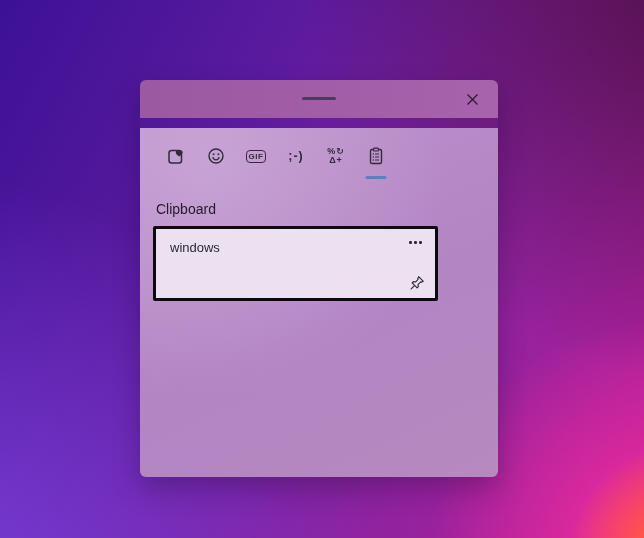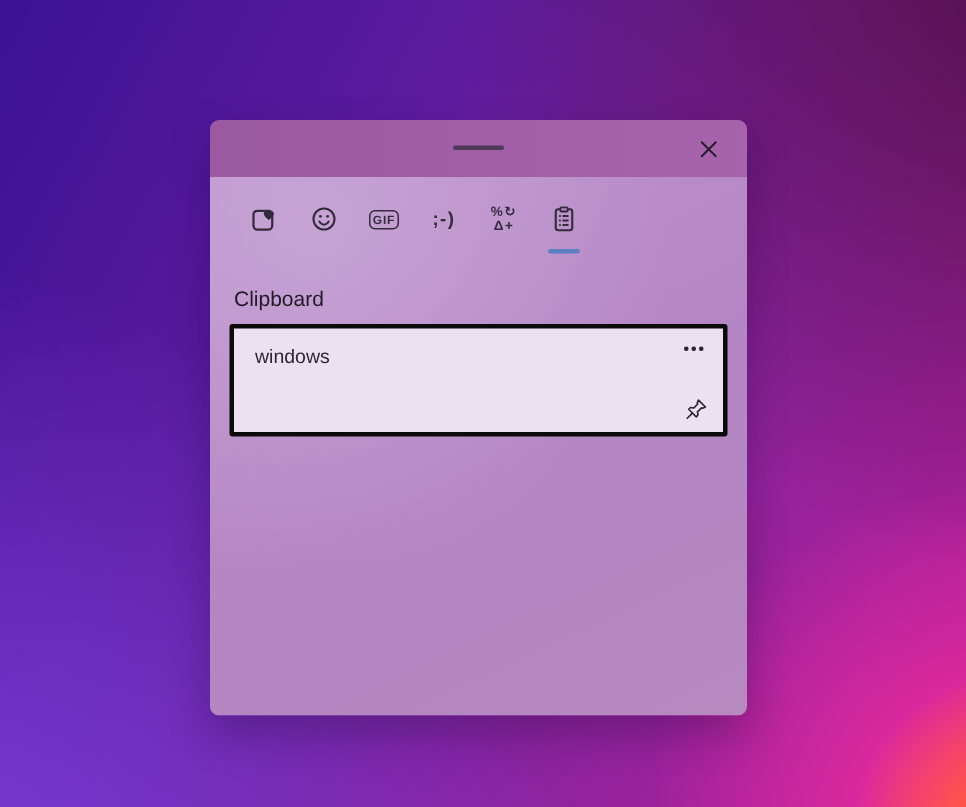--- a/index.html
+++ b/index.html
@@ -16,21 +16,21 @@
       radial-gradient(circle at 101% 101%, rgba(255,47,160,.85) 0%, rgba(255,47,160,0) 26%),
       radial-gradient(circle at 112% -8%, rgba(72,13,62,.95) 0%, rgba(72,13,62,0) 46%),
       radial-gradient(circle at -12% 118%, rgba(130,70,228,.9) 0%, rgba(130,70,228,0) 48%),
       linear-gradient(118deg, #3c1195 0%, #5c1b9f 34%, #8d239f 68%, #b81f97 100%);
   }
   
   .panel{
     position:absolute;left:140px;top:80px;width:358px;height:397px;
     border-radius:6px;overflow:hidden;
     box-shadow:0 12px 28px rgba(30,8,50,.30);
-    display:flex;flex-direction:column;
+    display:flex;flex-direction:column;gap:10px;
   }
   .titlebar{
     height:38px;flex:0 0 38px;position:relative;
     background:linear-gradient(90deg,#9b59a2,#a763ab);
   }
   .drag-handle{
     position:absolute;left:50%;top:17px;transform:translateX(-50%);
     width:34px;height:3px;border-radius:2px;background:#4e3a58;cursor:grab;
   }
   .close-btn{
@@ -68,21 +68,21 @@
   }
   .section-title{font-size:14px;color:#211b26;}
   .clear-all{
     background:#f1e7f4;border:none;border-radius:11px;
     padding:3px 13px 4px;font-size:12.5px;color:#191419;cursor:pointer;
     font-family:inherit;box-shadow:0 1px 2px rgba(60,20,80,.15);
   }
   
   .item-list{padding:0 13px;margin-top:9px;}
   .clip-card{
-    box-sizing:border-box;width:332px;height:75px;
+    box-sizing:border-box;width:285px;height:75px;
     background:#ece1f0;border:3px solid #0b0b0b;border-radius:2px;
     position:relative;cursor:pointer;
   }
   .clip-text{
     position:absolute;left:14px;top:11px;font-size:13px;color:#2d2733;
   }
   .more-btn{
     position:absolute;right:10px;top:9px;display:flex;gap:2.5px;
     padding:3px;cursor:pointer;
   }

